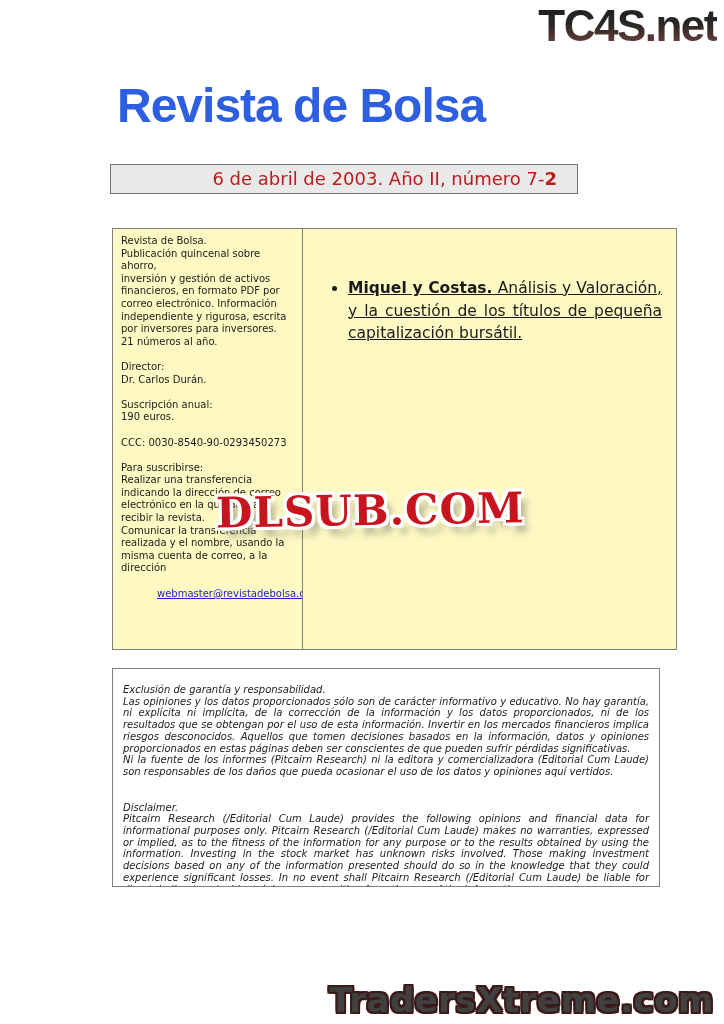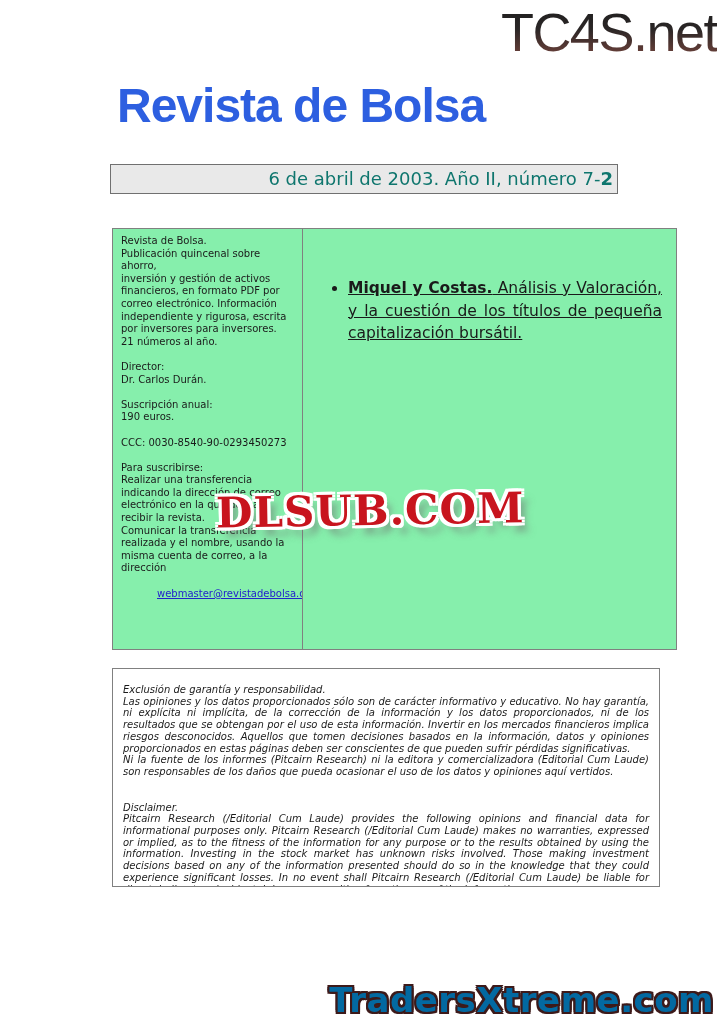--- a/index.html
+++ b/index.html
@@ -5,49 +5,49 @@
   html,body { margin:0; padding:0; background:#fff; }
   .page {
     position:relative; width:724px; height:1024px; background:#ffffff;
     font-family:"DejaVu Sans", sans-serif; color:#1a1a1a; overflow:hidden;
   }
 
   
   .top-logo {
     position:absolute; top:1px; right:7px;
     font-family:"Liberation Sans", sans-serif;
-    font-size:54px; font-weight:normal; letter-spacing:-1.5px;
+    font-size:44px; font-weight:bold; letter-spacing:-1.5px;
     background:linear-gradient(180deg,#1f1f1f 10%,#2a2626 45%,#5c3a35 78%,#7d4f48 100%);
     -webkit-background-clip:text; background-clip:text; color:transparent;
   }
 
   
   .title {
     position:absolute; left:117px; top:78px;
     font-family:"Liberation Sans", sans-serif;
     font-size:48px; font-weight:bold; letter-spacing:-1px; color:#2d5fe0;
   }
   .subtitle {
     position:absolute; left:117px; top:126px;
     font-family:"Liberation Sans", sans-serif;
     font-size:24px; font-weight:bold; letter-spacing:-0.5px; color:#2d5fe0;
   }
 
   
   .date-bar {
-    position:absolute; left:110px; top:164px; width:508px; height:30px;
+    position:absolute; left:110px; top:164px; width:468px; height:30px;
     background:#e9e9e9; border:1px solid #707070; box-sizing:border-box;
-    text-align:right; font-size:18px; line-height:27px; padding-right:4px; color:#0f766e;
+    text-align:right; font-size:18px; line-height:27px; padding-right:20px; color:#b91c1c;
   }
   .date-bar b { font-weight:bold; }
 
   
   .main-box {
     position:absolute; left:112px; top:228px; width:565px; height:422px;
-    border:1px solid #808080; box-sizing:border-box; display:flex; background:#86efac;
+    border:1px solid #808080; box-sizing:border-box; display:flex; background:#fef9c3;
   }
   .left-cell {
     width:190px; box-sizing:border-box; border-right:1px solid #808080;
     padding:6px 4px 0 8px; font-size:10px; line-height:12.6px; overflow:hidden;
   }
   .left-cell p { margin:0 0 12.6px 0; white-space:pre-line; }
   .email-row { margin-top:12px !important; }
   .email-link { color:#2222cc; text-decoration:underline;margin-left:36px; }
   .right-cell {
     flex:1; box-sizing:border-box; padding:48px 14px 0 0; font-size:15.5px; line-height:22.5px;
@@ -74,21 +74,21 @@
     transform:rotate(-1deg); z-index:10;
     text-shadow:
       -3px -3px 0 #fff, 3px -3px 0 #fff, -3px 3px 0 #fff, 3px 3px 0 #fff,
       -3px 0 0 #fff, 3px 0 0 #fff, 0 -3px 0 #fff, 0 3px 0 #fff,
       7px 9px 7px rgba(110,110,110,0.55);
   }
 
   
   .bottom-logo {
     position:absolute; top:980px; right:10px;
-    font-size:34px; font-weight:bold; letter-spacing:0.5px; color:#0369a1;
+    font-size:34px; font-weight:bold; letter-spacing:0.5px; color:#404040;
     text-shadow:
       -2px -2px 0 #3d1a1a, 2px -2px 0 #3d1a1a, -2px 2px 0 #3d1a1a, 2px 2px 0 #3d1a1a,
       -2px 0 0 #3d1a1a, 2px 0 0 #3d1a1a, 0 -2px 0 #3d1a1a, 0 2px 0 #3d1a1a,
       -4px -4px 2px #ffffff, 4px -4px 2px #ffffff, -4px 4px 2px #ffffff, 4px 4px 2px #ffffff,
       -5px 0 2px #ffffff, 5px 0 2px #ffffff, 0 -5px 2px #ffffff, 0 5px 2px #ffffff;
   }
 </style>
 </head>
 <body>
 

